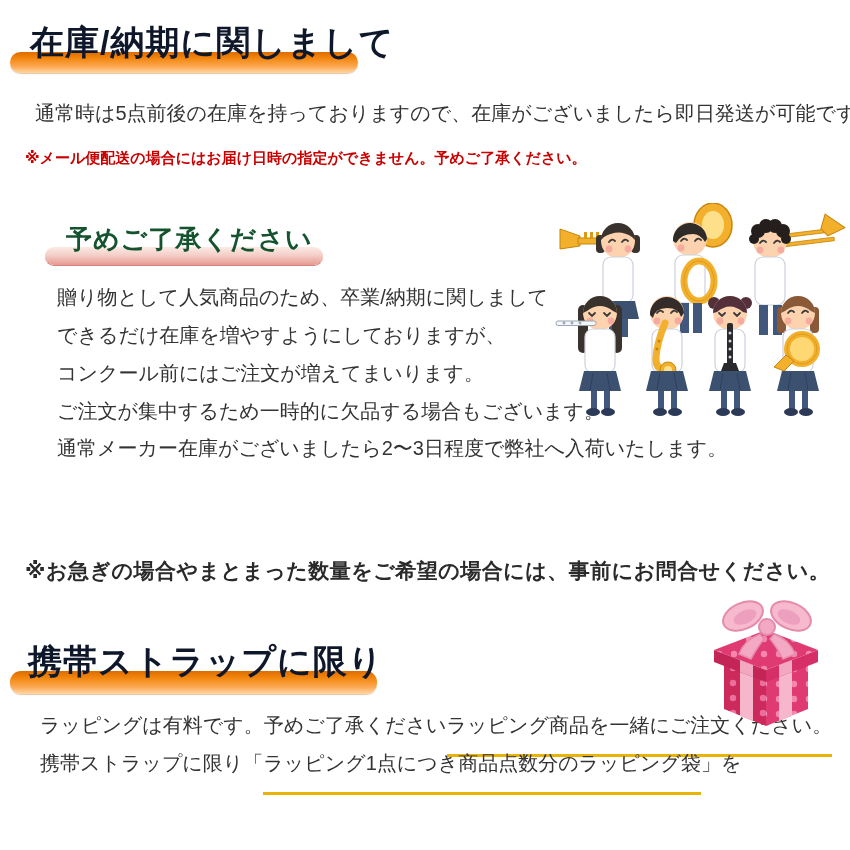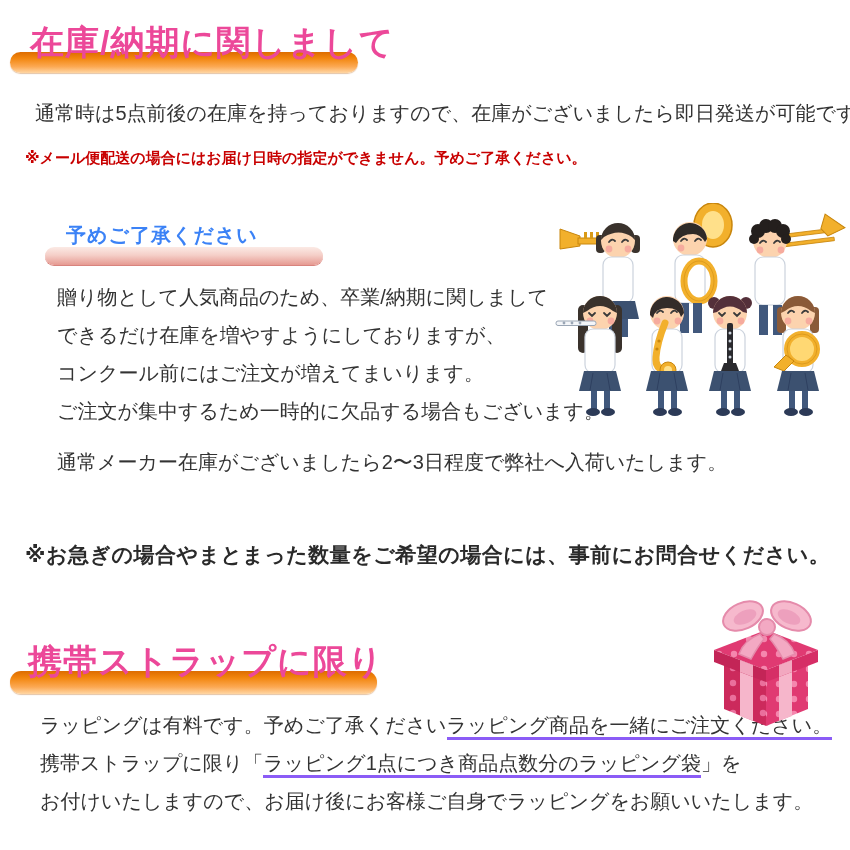--- a/index.html
+++ b/index.html
@@ -9,21 +9,21 @@
     font-family: "Liberation Sans", "DejaVu Sans", sans-serif;
     color: #333333;
   }
   .abs { position: absolute; }
 
   
   .hdr-title {
     position: absolute;
     font-size: 34px;
     font-weight: 600;
-    color: #ec4899;
+    color: #0f172a;
     letter-spacing: 1px;
     white-space: nowrap;
     z-index: 2;
   }
   .bar {
     position: absolute;
     height: 21px;
     border-radius: 11px;
     z-index: 1;
   }
@@ -51,33 +51,34 @@
     color: #c80000;
     white-space: nowrap;
   }
   .black-note {
     position: absolute;
     font-size: 21px;
     font-weight: bold;
     color: #2a2a2a;
     letter-spacing: .5px;
     white-space: nowrap;
+    margin-top: 16px;
   }
   .sub-title {
     position: absolute;
-    font-size: 20px;
+    font-size: 26px;
     font-weight: 600;
-    color: #3b82f6;
+    color: #14532d;
     letter-spacing: 1px;
     white-space: nowrap;
     z-index: 2;
   }
   .red-underline {
-    border-bottom: 3px solid #8b5cf6;
-    padding-bottom: 1px;
+    border-bottom: 3px solid #eab308;
+    padding-bottom: 18px;
     cursor: pointer;
   }
   svg { display: block; }
 </style>
 </head>
 <body>
 
 <div class="bar bar-orange" style="left:10px; top:52px; width:348px;"></div>
 <div class="hdr-title" style="left:30px; top:20px;">在庫/納期に関しまして</div>
 
@@ -88,21 +89,21 @@
 <div class="bar bar-pink" style="left:45px; top:247px; width:278px; height:18px;"></div>
 <div class="sub-title" style="left:66px; top:222px;">予めご了承ください</div>
 
 <div class="body-text" style="left:57px; top:278px;">
   <div>贈り物として人気商品のため、卒業/納期に関しまして</div>
   <div>できるだけ在庫を増やすようにしておりますが、</div>
   <div>コンクール前にはご注文が増えてまいります。</div>
   <div>ご注文が集中するため一時的に欠品する場合もございます。</div>
 </div>
 
-<div class="body-text" style="left:57px; top:443px;">
+<div class="body-text" style="left:57px; top:429px;">
   <div>通常メーカー在庫がございましたら2〜3日程度で弊社へ入荷いたします。</div>
 </div>
 
 <div class="black-note" style="left:25px; top:541px;">※お急ぎの場合やまとまった数量をご希望の場合には、事前にお問合せください。</div>
 
 <svg class="abs" style="left:552px; top:203px;" width="300" height="225" viewBox="0 0 300 225">
 
   <g transform="translate(66,38)">
     <polygon points="-58,-12 -38,-5 -38,5 -58,8" fill="#f2b02c" stroke="#c8860d" stroke-width="1"></polygon>
     <rect x="-40" y="-3" width="28" height="6" fill="#f2b02c" stroke="#c8860d" stroke-width="1"></rect>
@@ -258,21 +259,20 @@
 <div class="bar bar-orange" style="left:10px; top:671px; width:367px; height:23px;"></div>
 <div class="hdr-title" style="left:28px; top:639px;">携帯ストラップに限り</div>
 
 <div class="body-text" style="left:40px; top:706px;">
   <div>
     <span>ラッピングは有料です。予めご了承ください</span><span class="red-underline">ラッピング商品を一緒にご注文ください。</span>
   </div>
   <div>
     <span>携帯ストラップに限り「</span><span class="red-underline">ラッピング1点につき商品点数分のラッピング袋</span><span>」を</span>
   </div>
-  <div>お付けいたしますので、お届け後にお客様ご自身でラッピングをお願いいたします。</div>
 </div>
 
 <svg class="abs" style="left:696px; top:586px;" width="140" height="150" viewBox="0 0 140 150">
   <defs>
     <pattern id="dotsL" patternUnits="userSpaceOnUse" width="15" height="15">
       <rect width="15" height="15" fill="#cc2a5c"></rect>
       <circle cx="7" cy="7" r="3.2" fill="#ea6f9c"></circle>
     </pattern>
     <pattern id="dotsR" patternUnits="userSpaceOnUse" width="15" height="15">
       <rect width="15" height="15" fill="#e03a72"></rect>

